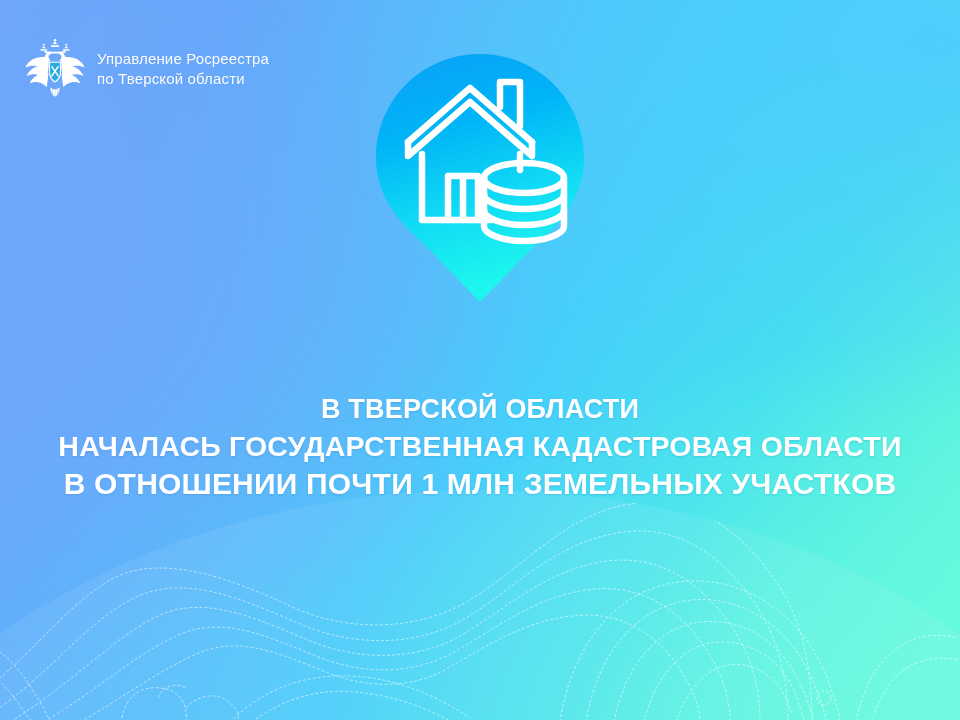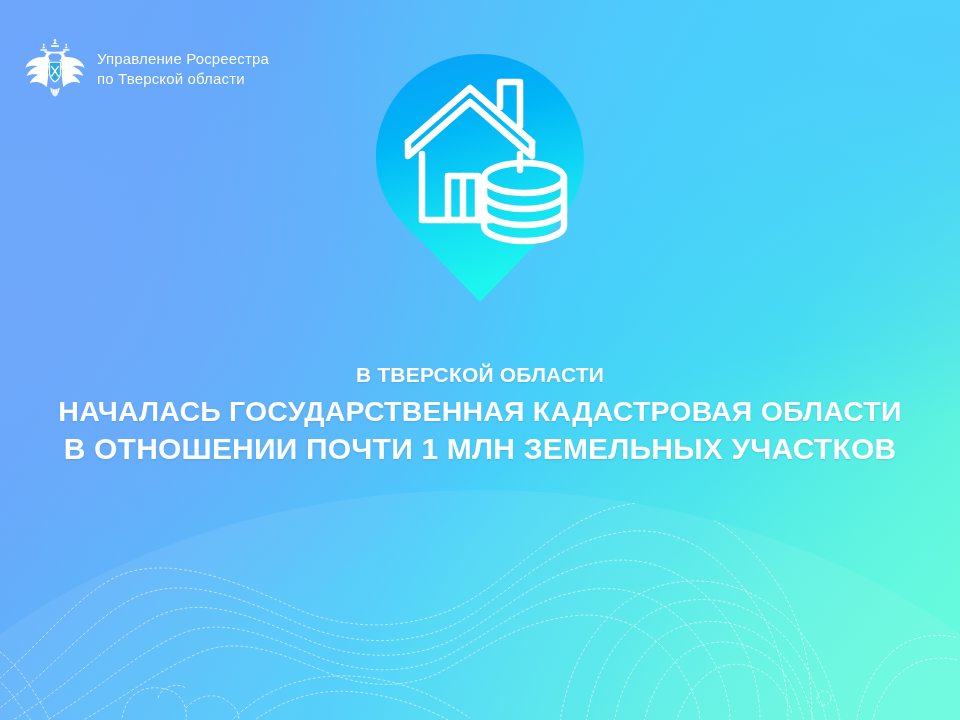--- a/index.html
+++ b/index.html
@@ -96,21 +96,21 @@
     text-align: center;
     color: #ffffff;
     font-weight: bold;
     font-size: 28.5px;
     line-height: 37px;
     letter-spacing: 0.2px;
     white-space: nowrap;
     text-shadow: 0 1px 2px rgba(30,110,180,0.22);
   }
   .headline .ln { display: block; }
-  .headline .ln-1 { font-size: 21px; }
+  .headline .ln-1 { font-size: 27px; margin-top: 35px; }
   .headline .ln-2 { font-size: 28.5px; }
   .headline .ln-3 { font-size: 30px; }
 </style>
 </head>
 <body>
 
 <div class="poster">
 
   <div class="bg-base"></div>
   <div class="bg-tint"></div>

